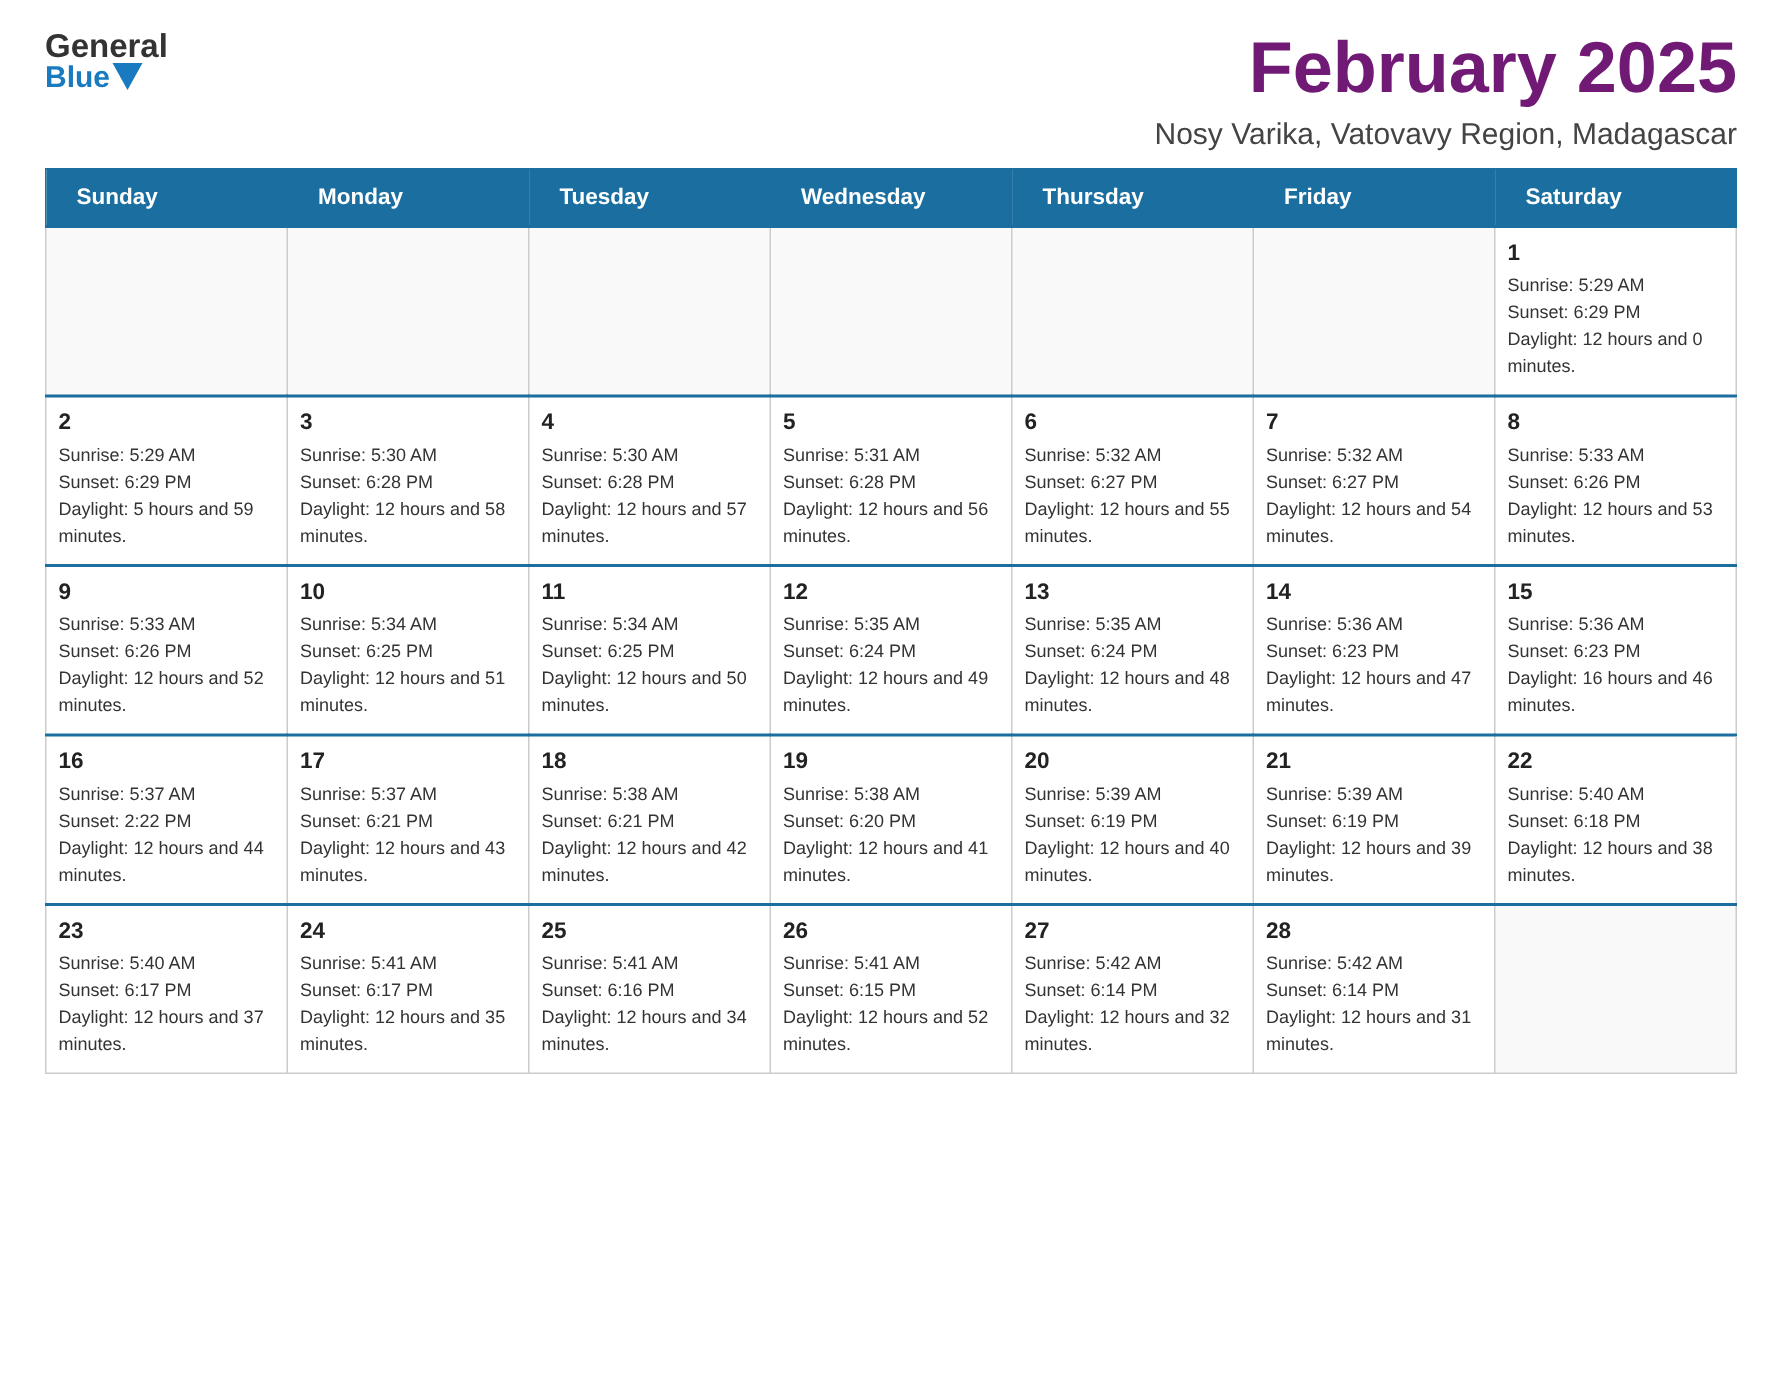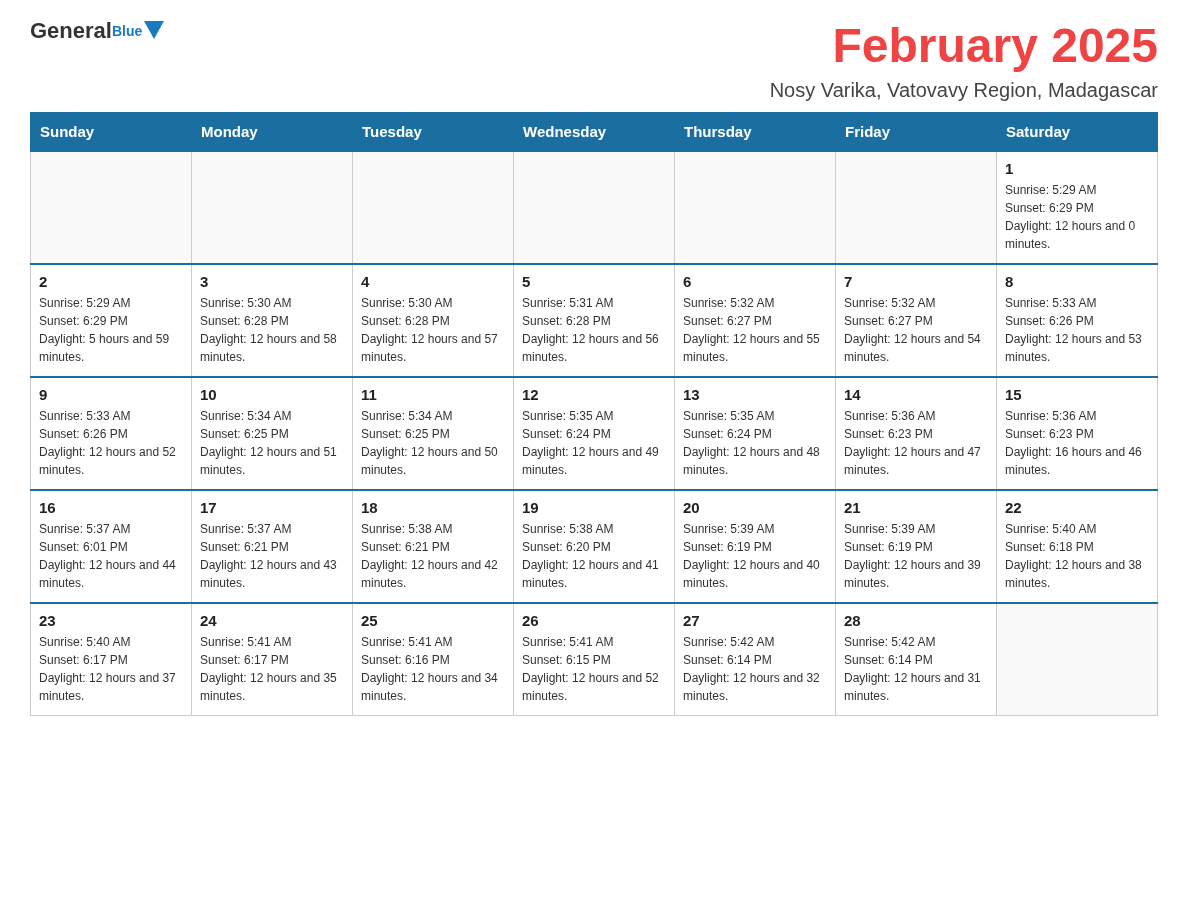--- a/index.html
+++ b/index.html
@@ -20,39 +20,39 @@
       display: flex;
       align-items: center;
       gap: 4px;
     }
     .title-section {
       text-align: right;
     }
     .month-title {
       font-size: 48px;
       font-weight: bold;
-      color: #ef4444;
+      color: #701a75;
       line-height: 1.1;
     }
     .subtitle {
       font-size: 20px;
       color: #444;
       margin-top: 6px;
     }
     .calendar {
       width: 100%;
       border-collapse: collapse;
       margin-top: 10px;
     }
     .calendar thead th {
       background-color: #1a6fa0;
       color: #fff;
       font-size: 15px;
       font-weight: bold;
-      padding: 10px 9px;
+      padding: 10px 20px;
       text-align: left;
       border: 1px solid #1a6fa0;
     }
     .calendar tbody td {
       vertical-align: top;
       padding: 8px 8px 10px 8px;
       border: 1px solid #ccc;
       font-size: 12.5px;
       color: #333;
       width: calc(100% / 7);
@@ -75,24 +75,24 @@
     }
     .empty-cell {
       background: #f9f9f9;
     }
   </style>
 </head>
 <body>
 
 <div class="header">
   <div class="logo">
-    <div style="display:flex; line-height:1">
+    <div style="display:flex; flex-direction:column; line-height:1">
       <span style="font-size:22px; font-weight:bold; color:#333;">General</span>
       <div style="display:flex; align-items:center; gap:2px;">
-        <span style="font-size:14px; font-weight:bold; color:#1a7abf;">Blue</span>
+        <span style="font-size:20px; font-weight:bold; color:#1a7abf;">Blue</span>
         <div style="width:0; height:0; border-left:10px solid transparent; border-right:10px solid transparent; border-top:18px solid #1a7abf; margin-bottom:2px;"></div>
       </div>
     </div>
   </div>
   <div class="title-section">
     <div class="month-title">February 2025</div>
     <div class="subtitle">Nosy Varika, Vatovavy Region, Madagascar</div>
   </div>
 </div>
 
@@ -208,21 +208,21 @@
           <span class="day-number">15</span>
           <div class="day-info">Sunrise: 5:36 AM</div>
           <div class="day-info">Sunset: 6:23 PM</div>
           <div class="day-info">Daylight: 16 hours and 46 minutes.</div>
         </td>
       </tr>
       <tr>
         <td>
           <span class="day-number">16</span>
           <div class="day-info">Sunrise: 5:37 AM</div>
-          <div class="day-info">Sunset: 6:01 PM</div>
+          <div class="day-info">Sunset: 2:22 PM</div>
           <div class="day-info">Daylight: 12 hours and 44 minutes.</div>
         </td>
         <td>
           <span class="day-number">17</span>
           <div class="day-info">Sunrise: 5:37 AM</div>
           <div class="day-info">Sunset: 6:21 PM</div>
           <div class="day-info">Daylight: 12 hours and 43 minutes.</div>
         </td>
         <td>
           <span class="day-number">18</span>

